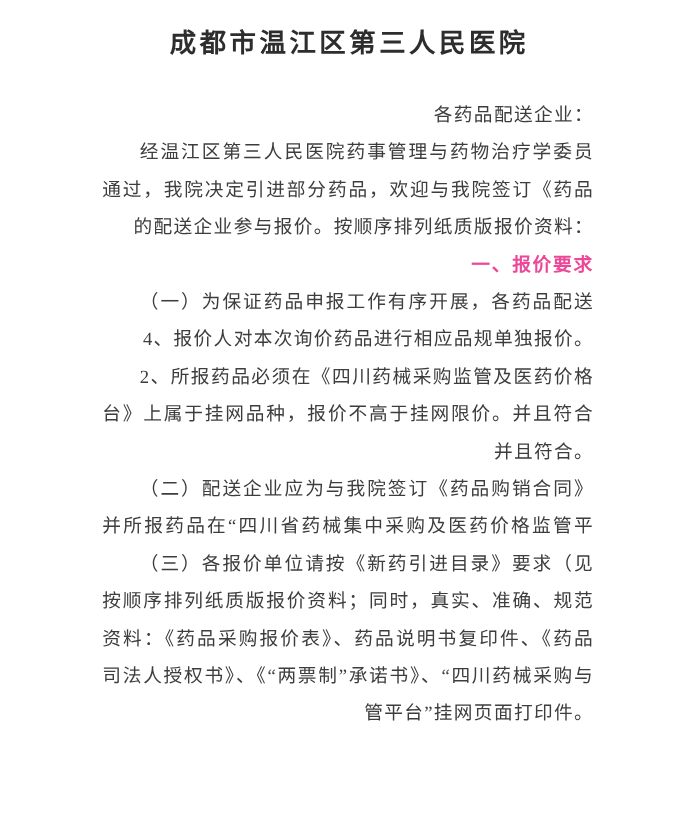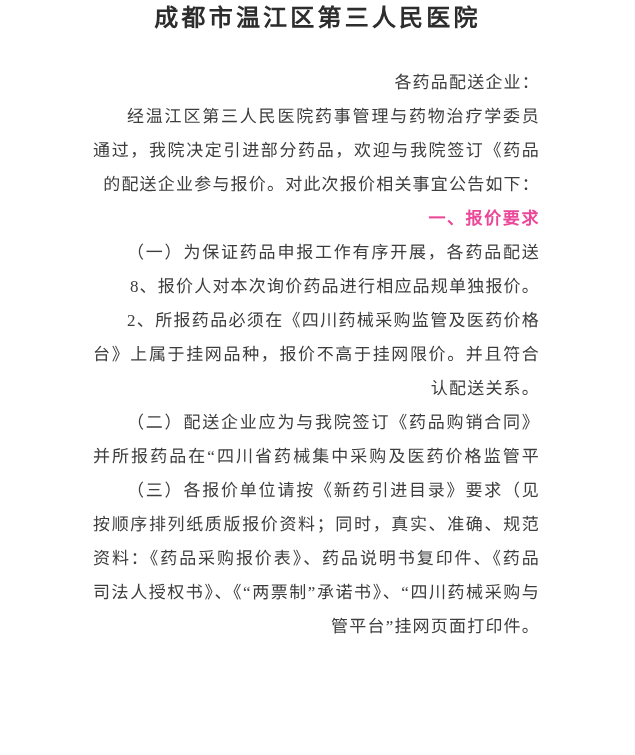--- a/index.html
+++ b/index.html
@@ -7,20 +7,21 @@
   .page {
     position: relative;
     width: 635px;
     height: 755px;
     background: #ffffff;
     overflow: hidden;
     font-family: "Liberation Serif", "DejaVu Serif", serif;
     color: #3d3d3d;
   }
   .doc-title {
+    padding-top: 22px;
     text-align: center;
     font-weight: bold;
     color: #2d2d2d;
   }
   .doc-title .t-line {
     font-size: 24px;
     line-height: 36px;
     letter-spacing: 3.2px;
   }
   .doc-body {
@@ -54,27 +55,27 @@
 <div class="page">
 
   <div class="doc-title">
     <div class="t-line">成都市温江区第三人民医院</div>
   </div>
 
   <div class="doc-body">
     <div class="line">各药品配送企业：</div>
     <div class="line indent fill">经温江区第三人民医院药事管理与药物治疗学委员会讨论</div>
     <div class="line fill">通过，我院决定引进部分药品，欢迎与我院签订《药品购销合同》</div>
-    <div class="line">的配送企业参与报价。对此次报价相关事宜公告如下：</div>
+    <div class="line">的配送企业参与报价。按顺序排列纸质版报价资料：</div>
     <div class="line heading">一、报价要求</div>
     <div class="line indent fill">（一）为保证药品申报工作有序开展，各药品配送企业只能</div>
-    <div class="line indent">8、报价人对本次询价药品进行相应品规单独报价。</div>
+    <div class="line indent">4、报价人对本次询价药品进行相应品规单独报价。</div>
     <div class="line indent fill">2、所报药品必须在《四川药械采购监管及医药价格监管平</div>
     <div class="line fill">台》上属于挂网品种，报价不高于挂网限价。并且符合“两票制”</div>
-    <div class="line">认配送关系。</div>
+    <div class="line">并且符合。</div>
     <div class="line indent fill">（二）配送企业应为与我院签订《药品购销合同》的企业，</div>
     <div class="line fill">并所报药品在“四川省药械集中采购及医药价格监管平台”已确</div>
     <div class="line indent fill">（三）各报价单位请按《新药引进目录》要求（见附件），</div>
     <div class="line fill">按顺序排列纸质版报价资料；同时，真实、准确、规范填写如下</div>
     <div class="line fill">资料：《药品采购报价表》、药品说明书复印件、《药品配送公</div>
     <div class="line fill">司法人授权书》、《“两票制”承诺书》、“四川药械采购与监</div>
     <div class="line">管平台”挂网页面打印件。</div>
   </div>
 
 </div>

